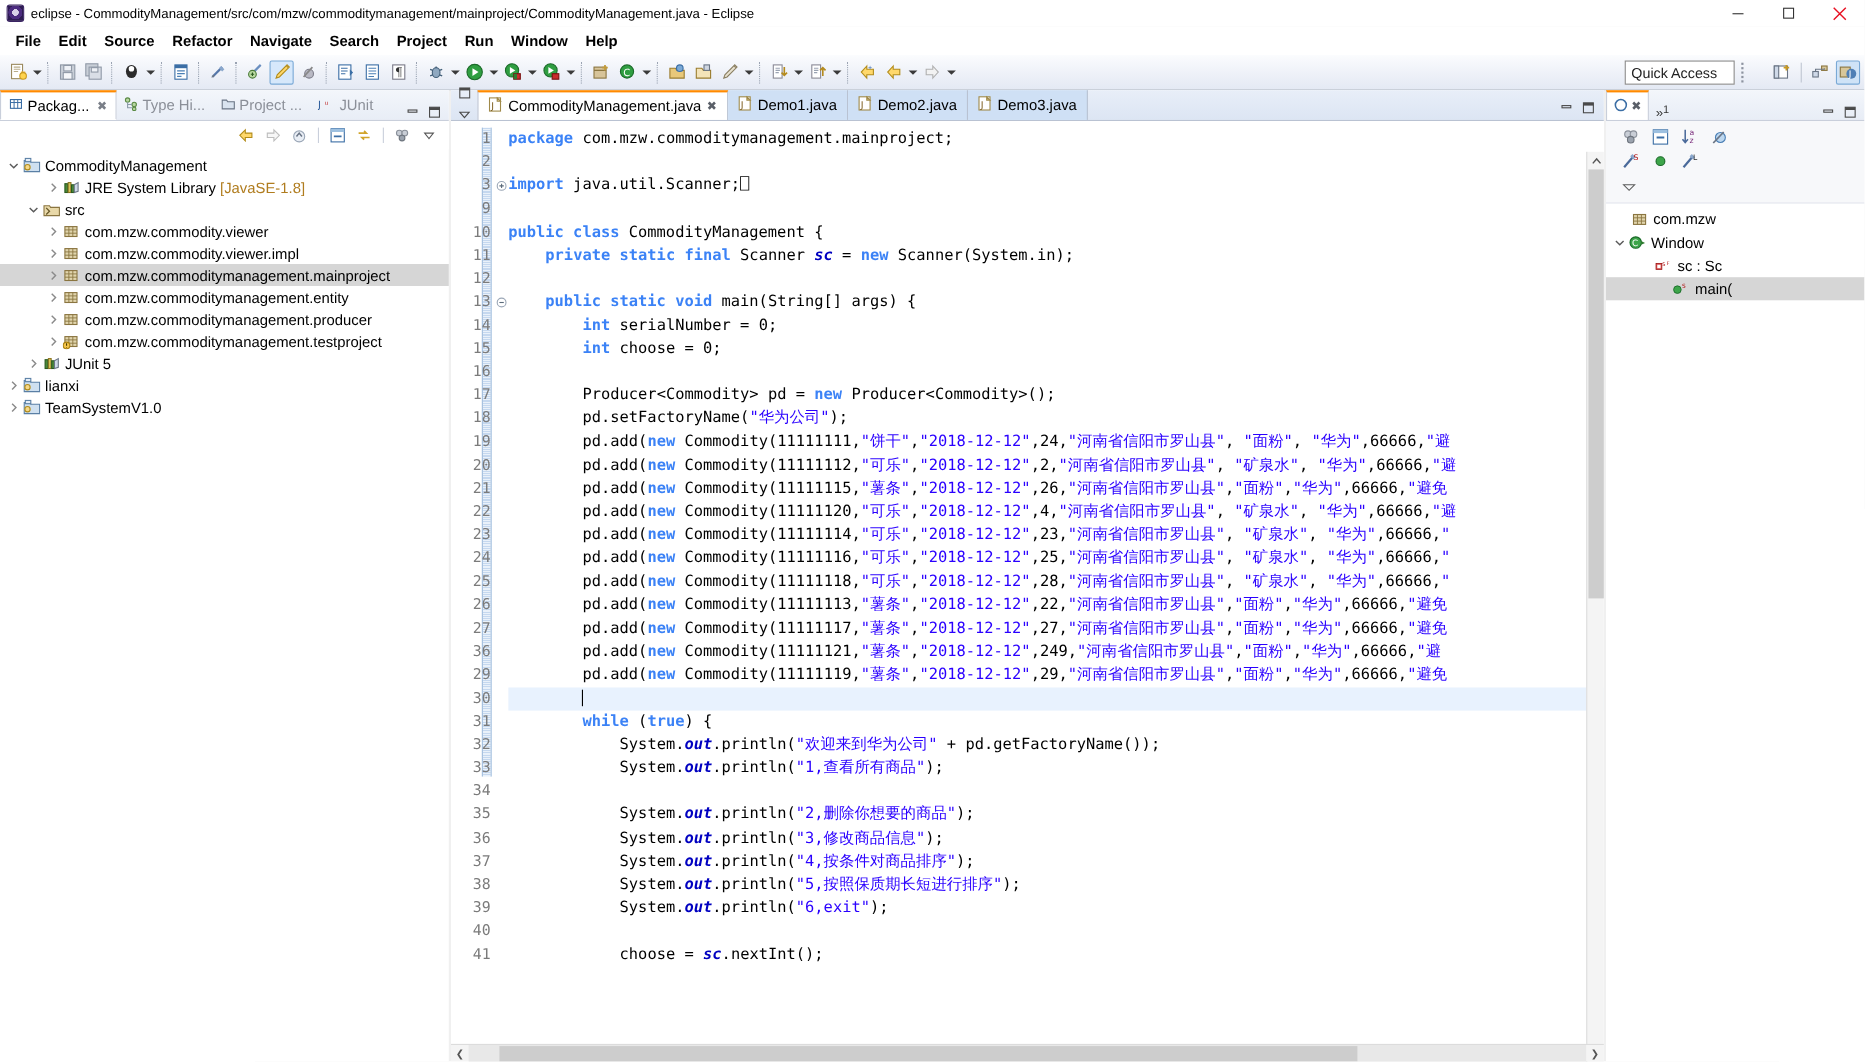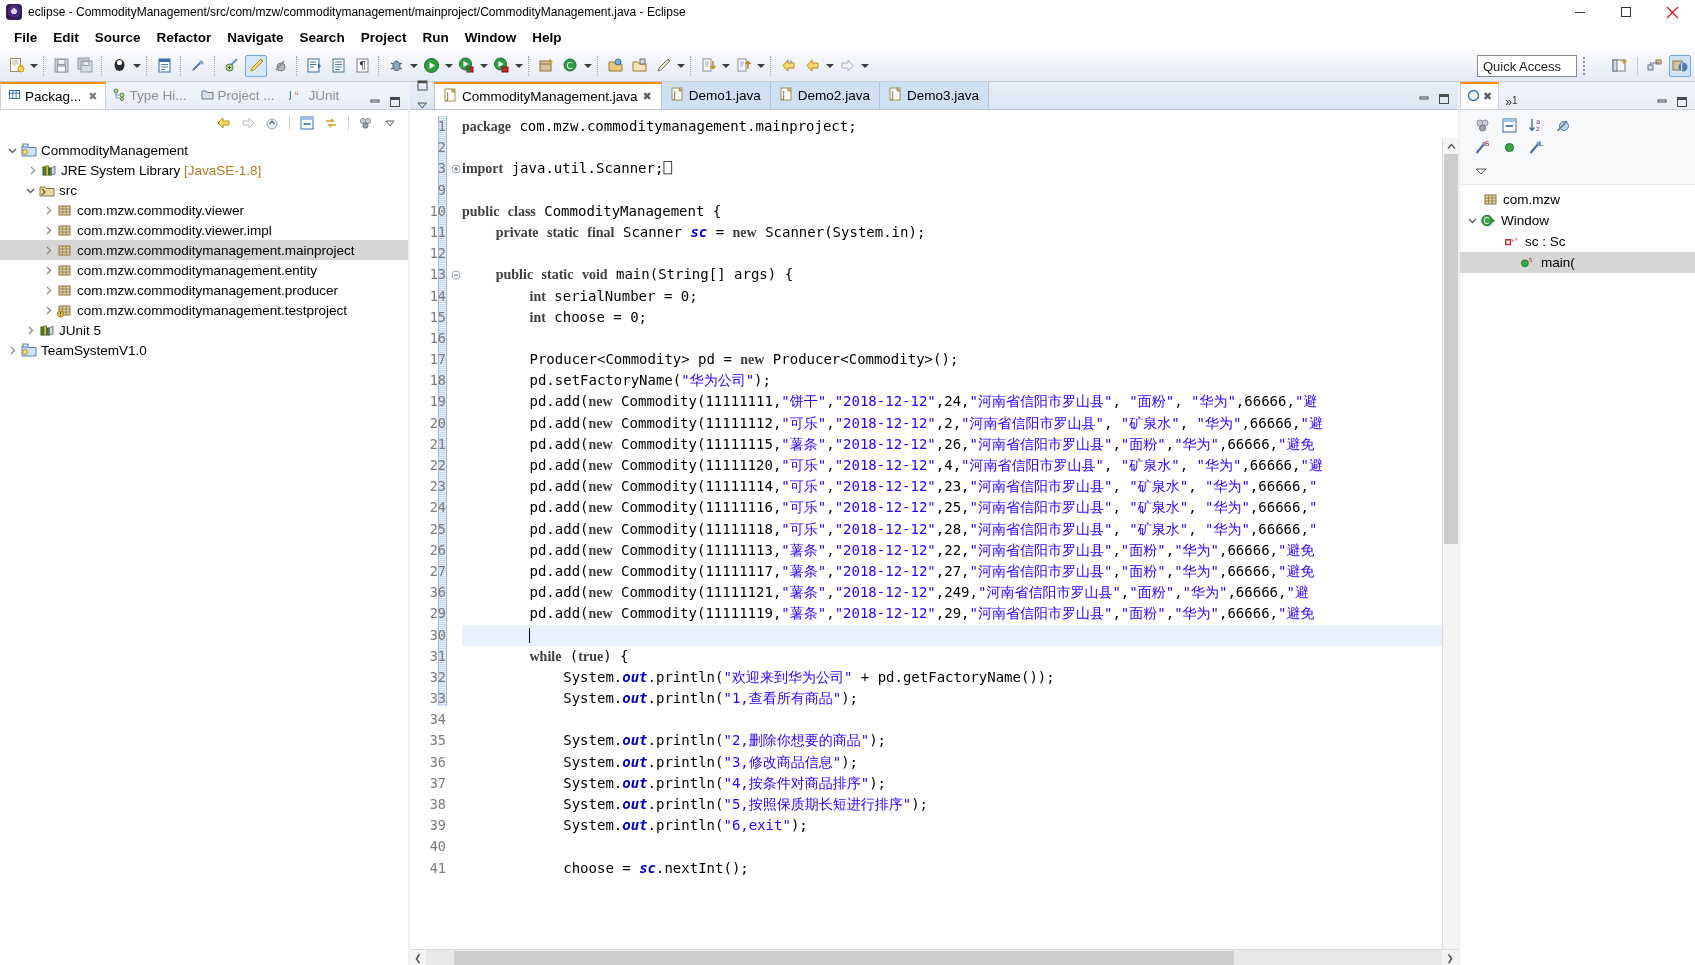--- a/index.html
+++ b/index.html
@@ -141,21 +141,21 @@
   .fold-col div { height:21.2px; line-height:21.2px; display:flex; align-items:center; justify-content:center;}
   .changebar { position:absolute; left:28px; top:6px; width:9px; height:590px;
     background: repeating-linear-gradient(to bottom, #c5d8ef 0 1px, #e9f1fa 1px 2px);
     border-left:1px solid #9fbcdd; border-right:1px solid #9fbcdd; }
   .code-lines {
     flex:1 1 auto; padding-top:6px; position:relative; overflow:hidden;
     font-family:"DejaVu Sans Mono", monospace; font-size:14px; white-space:pre;
   }
   .cl { height:21.2px; line-height:21.2px; white-space:pre; }
   .cl.hl { background:#e8f2fe; }
-  .kw { color:#404040; font-weight:bold;font-family:Liberation Serif, serif; }
+  .kw { color:#3b82f6; font-weight:bold; }
   .str { color:#2a00ff; }
   .fld { color:#0000c0; font-style:italic; font-weight:bold;}
   .plain { color:#000; }
   .caret { display:inline-block; width:1px; height:15px; background:#000; vertical-align:-3px; }
 
   .v-scroll {
     position:absolute; right:0; top:28px; width:16px; height:855px; background:#f4f4f4; border-left:1px solid #dcdcdc;
   }
   .v-scroll .arrow-up, .v-scroll .arrow-dn { width:16px; height:16px; display:flex; align-items:center; justify-content:center; }
   .v-scroll .thumb { position:absolute; top:16px; left:1px; width:14px; height:390px; background:#cdcdcd; }
@@ -560,21 +560,21 @@
         <span class="tico">
             <svg width="16" height="15" viewBox="0 0 16 15">
               <path d="M1 3h5l1 1.5h8V13H1z" fill="#cfe0f0" stroke="#5a7fa5"></path>
               <rect x="2" y="1" width="5" height="3" fill="#e5eef8" stroke="#5a7fa5"></rect>
               <circle cx="4" cy="9" r="2.4" fill="#f6d98a" stroke="#b28c1b"></circle>
             </svg>
           </span>
         <span class="tlabel">CommodityManagement</span>
       </div>
 
-      <div class="tree-row" style="padding-left:24px">
+      <div class="tree-row" style="padding-left:40px">
         <span class="twisty">
             <svg width="11" height="11" viewBox="0 0 11 11">
               <path d="M4 2 L7.5 5.5 L4 9" fill="none" stroke="#8a8a8a" stroke-width="1.3"></path>
             </svg>
           </span>
         <span class="tico">
             <svg width="16" height="15" viewBox="0 0 16 15">
               <rect x="2" y="4" width="2.5" height="8" fill="#4a8a3a" stroke="#2a5a20"></rect>
               <rect x="5" y="3" width="2.5" height="9" fill="#d9c45a" stroke="#8a7520"></rect>
               <rect x="8" y="5" width="2.5" height="7" fill="#4a8a3a" stroke="#2a5a20"></rect>
@@ -696,20 +696,35 @@
             <svg width="16" height="15" viewBox="0 0 16 15">
               <rect x="2" y="4" width="2.5" height="8" fill="#4a8a3a" stroke="#2a5a20"></rect>
               <rect x="5" y="3" width="2.5" height="9" fill="#d9c45a" stroke="#8a7520"></rect>
               <rect x="8" y="5" width="2.5" height="7" fill="#4a8a3a" stroke="#2a5a20"></rect>
               <path d="M10.5 5 L14 3 L14 11 L10.5 12z" fill="#cfd9e8" stroke="#6a7585"></path>
             </svg>
           </span>
         <span class="tlabel">JUnit 5</span>
       </div>
 
+      <div class="tree-row" style="padding-left:4px">
+        <span class="twisty">
+            <svg width="11" height="11" viewBox="0 0 11 11">
+              <path d="M4 2 L7.5 5.5 L4 9" fill="none" stroke="#8a8a8a" stroke-width="1.3"></path>
+            </svg>
+          </span>
+        <span class="tico">
+            <svg width="16" height="15" viewBox="0 0 16 15">
+              <path d="M1 3h5l1 1.5h8V13H1z" fill="#cfe0f0" stroke="#5a7fa5"></path>
+              <rect x="2" y="1" width="5" height="3" fill="#e5eef8" stroke="#5a7fa5"></rect>
+              <circle cx="4" cy="9" r="2.4" fill="#f6d98a" stroke="#b28c1b"></circle>
+            </svg>
+          </span>
+        <span class="tlabel">lianxi</span>
+      </div>
       <div class="tree-row" style="padding-left:4px">
         <span class="twisty">
             <svg width="11" height="11" viewBox="0 0 11 11">
               <path d="M4 2 L7.5 5.5 L4 9" fill="none" stroke="#8a8a8a" stroke-width="1.3"></path>
             </svg>
           </span>
         <span class="tico">
             <svg width="16" height="15" viewBox="0 0 16 15">
               <path d="M1 3h5l1 1.5h8V13H1z" fill="#cfe0f0" stroke="#5a7fa5"></path>
               <rect x="2" y="1" width="5" height="3" fill="#e5eef8" stroke="#5a7fa5"></rect>

